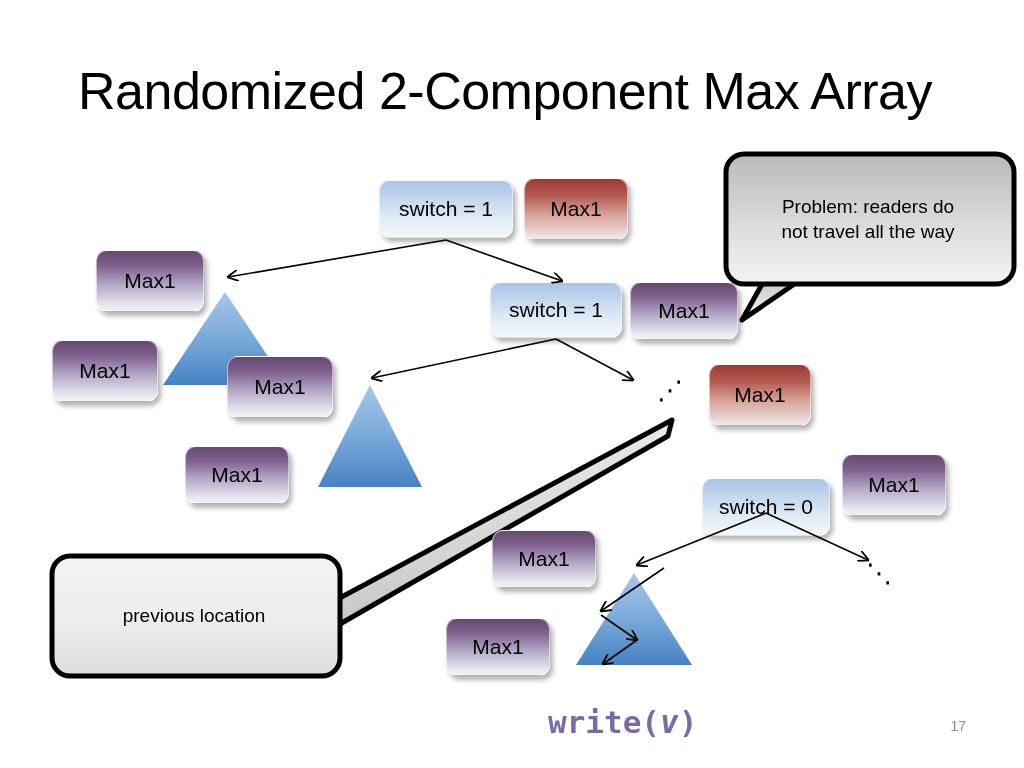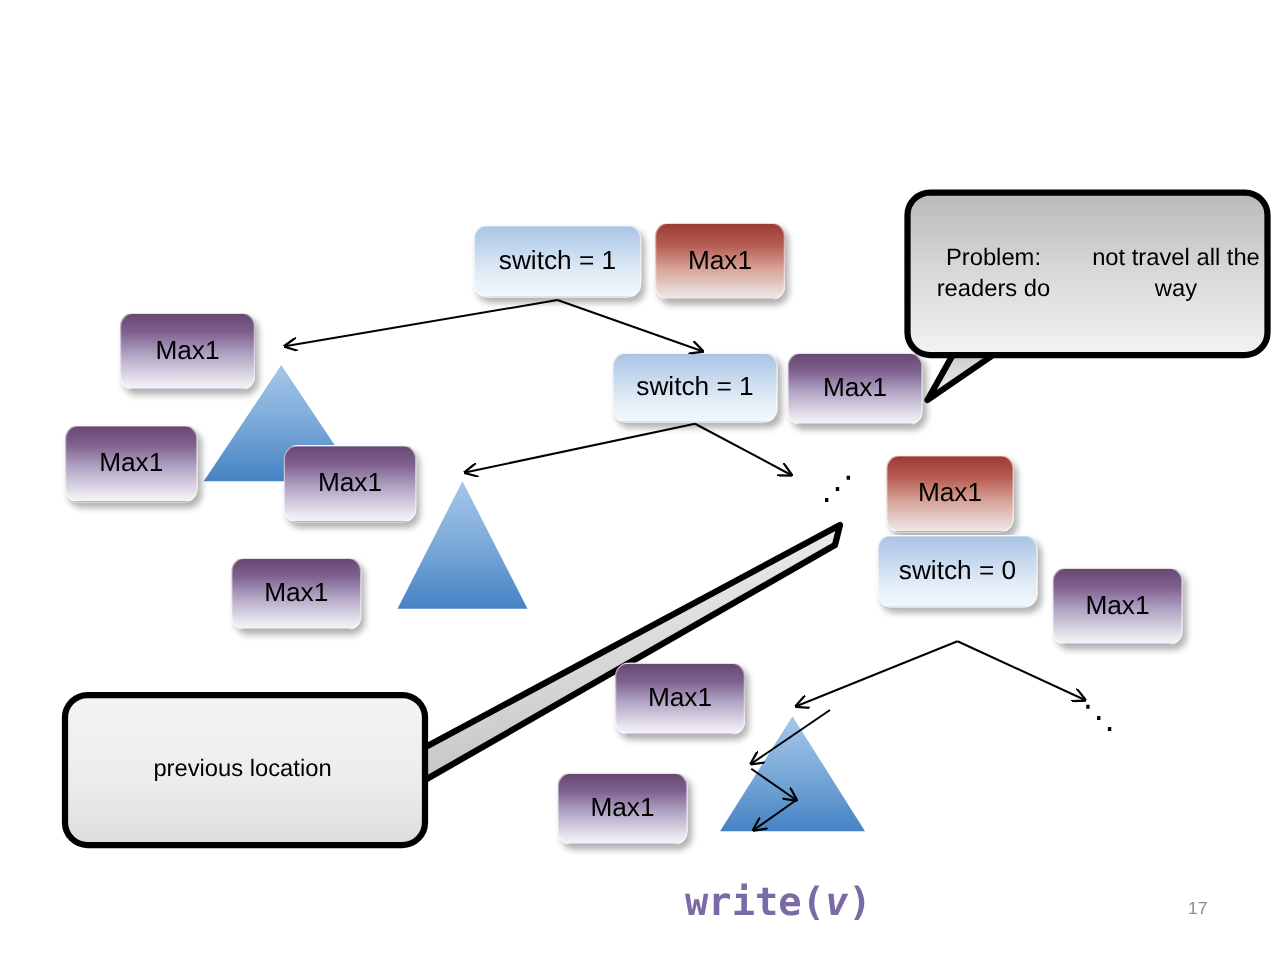--- a/index.html
+++ b/index.html
@@ -77,20 +77,21 @@
     font-style: italic;
   }
 
   
   .callout-wrap {
     position: absolute;
   }
   .callout-text {
     position: absolute;
     display: flex;
+    flex-direction: column;
     align-items: center;
     justify-content: center;
     text-align: center;
     font-size: 19px;
     line-height: 1.32;
     color: #000000;
     pointer-events: none;
   }
 
   
@@ -111,20 +112,21 @@
     height: 768px;
     overflow: visible;
     pointer-events: none;
   }
 </style>
 </head>
 <body>
 
 <div id="slide">
 
+  <div id="title">Randomized 2-Component Max Array</div>
 
   <svg id="shapes" viewBox="0 0 1024 768" xmlns="http://www.w3.org/2000/svg">
     <defs>
       <linearGradient id="triGrad" x1="0" y1="0" x2="0" y2="1">
         <stop offset="0%" stop-color="#a6c6ea"></stop>
         <stop offset="45%" stop-color="#7fadda"></stop>
         <stop offset="100%" stop-color="#4682c4"></stop>
       </linearGradient>
       <linearGradient id="calloutGrad" x1="0" y1="0" x2="0" y2="1">
         <stop offset="0%" stop-color="#b9b9b9"></stop>
@@ -178,21 +180,21 @@
       </div>
       <div class="node node-purple" style="left: 227px; top: 356px; width: 106px; height: 62px;">
         <span>Max1</span>
       </div>
       <div class="node node-red" style="left: 709px; top: 364px; width: 102px; height: 62px;">
         <span>Max1</span>
       </div>
       <div class="node node-purple" style="left: 185px; top: 446px; width: 104px; height: 58px;">
         <span>Max1</span>
       </div>
-      <div class="node node-blue" style="left: 702px; top: 428px; width: 128px; height: 58px;">
+      <div class="node node-blue" style="left: 702px; top: 478px; width: 128px; height: 58px;">
         <span>switch = 0</span>
       </div>
       <div class="node node-purple" style="left: 842px; top: 454px; width: 104px; height: 62px;">
         <span>Max1</span>
       </div>
       <div class="node node-purple" style="left: 492px; top: 530px; width: 104px; height: 58px;">
         <span>Max1</span>
       </div>
       <div class="node node-purple" style="left: 446px; top: 618px; width: 104px; height: 58px;">
         <span>Max1</span>

